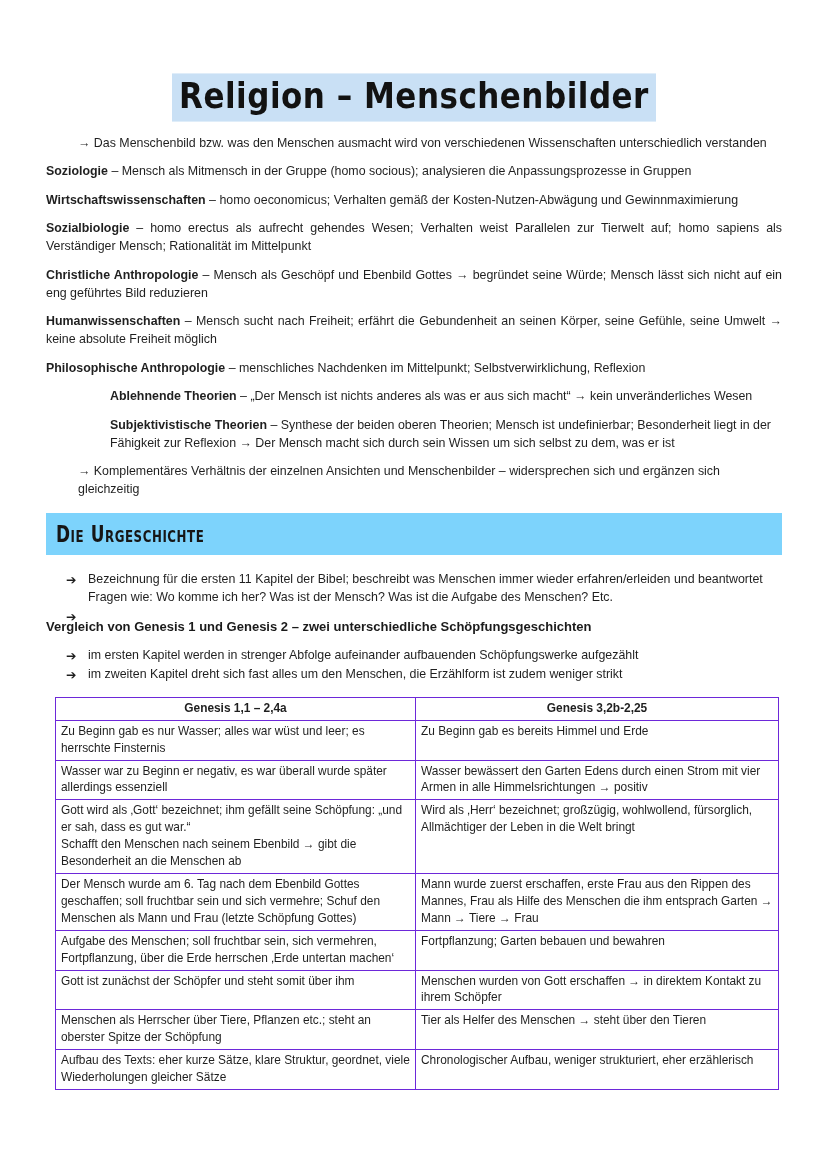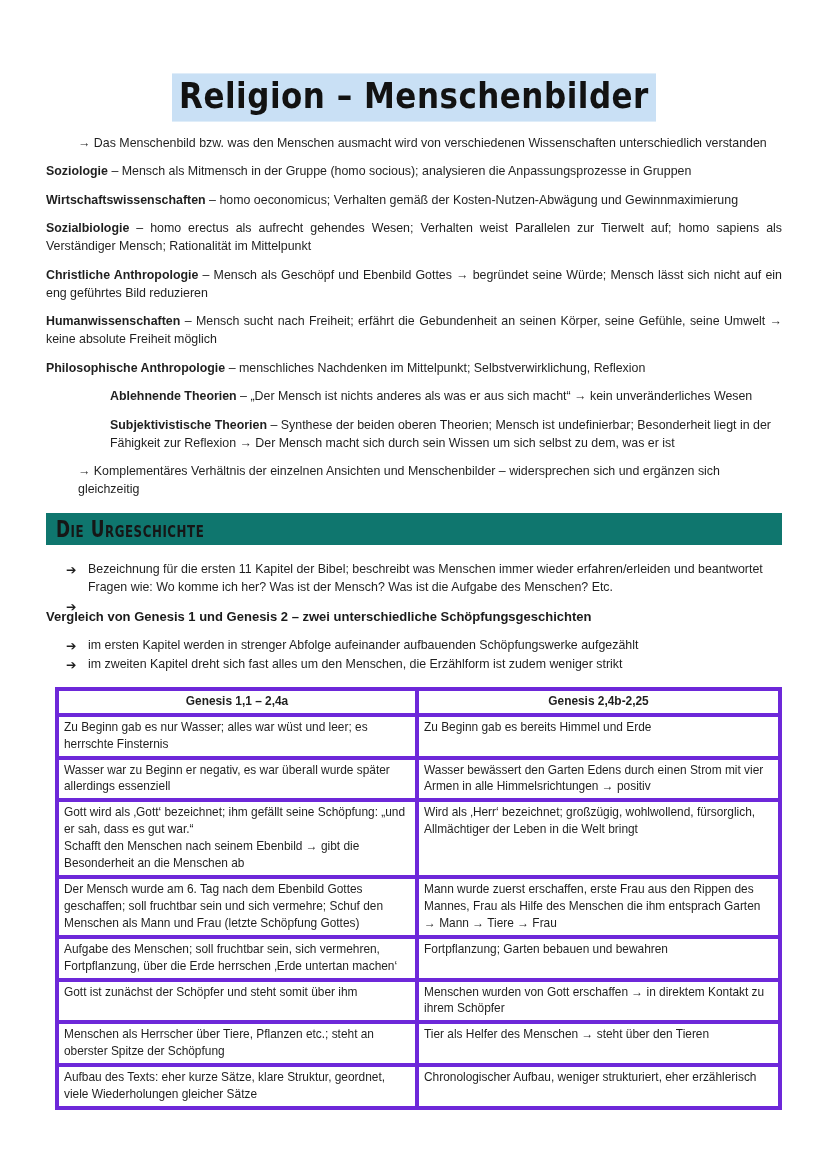--- a/index.html
+++ b/index.html
@@ -55,22 +55,22 @@
     color: #1f1f1f;
   }
   .para.nojust { text-align: left; margin-left: 32px; }
   .para b, .para strong { font-weight: 700; }
   .para.indent {
     margin-left: 64px;
   }
 
   
   .section-band {
-    background: #0f766e;
-    height: 32px;
+    background: #7dd3fc;
+    height: 42px;
     margin: 14px 0 16px 0;
     display: flex;
     align-items: center;
     padding-left: 10px;
     box-sizing: border-box;
   }
   .section-band .section-title {
     font-family: "DejaVu Sans Condensed", "DejaVu Sans", sans-serif;
     font-weight: 700;
     font-size: 20px;
@@ -114,21 +114,21 @@
   }
 
   
   table.cmp {
     border-collapse: collapse;
     width: 723px;
     margin: 13px 0 0 9px;
     table-layout: fixed;
   }
   table.cmp th, table.cmp td {
-    border: 4px solid #6d28d9;
+    border: 1px solid #6d28d9;
     vertical-align: top;
     padding: 2px 5px 3px 5px;
     font-size: 11.9px;
     line-height: 1.42;
     color: #1f1f1f;
     margin-top: 20px;
   }
   table.cmp th {
     text-align: center;
     font-weight: 700;
@@ -180,21 +180,21 @@
     </ul>
 
   <table class="cmp">
     <colgroup>
         <col class="c1">
         <col class="c2">
       </colgroup>
     <thead>
       <tr>
         <th>Genesis 1,1 – 2,4a</th>
-        <th>Genesis 2,4b-2,25</th>
+        <th>Genesis 3,2b-2,25</th>
       </tr>
     </thead>
     <tbody id="table-body-host">
         <tr>
           <td>
             <span class="cellline">Zu Beginn gab es nur Wasser; alles war wüst und leer; es herrschte Finsternis</span>
           </td>
           <td>
             <span class="cellline">Zu Beginn gab es bereits Himmel und Erde</span>
           </td>

